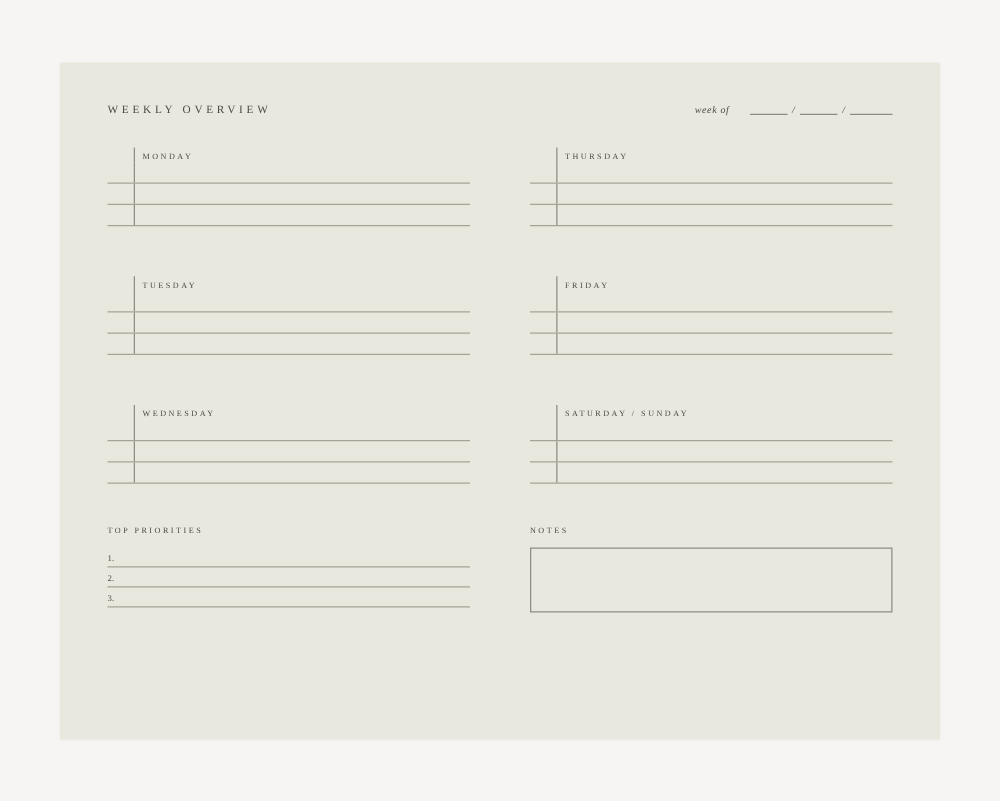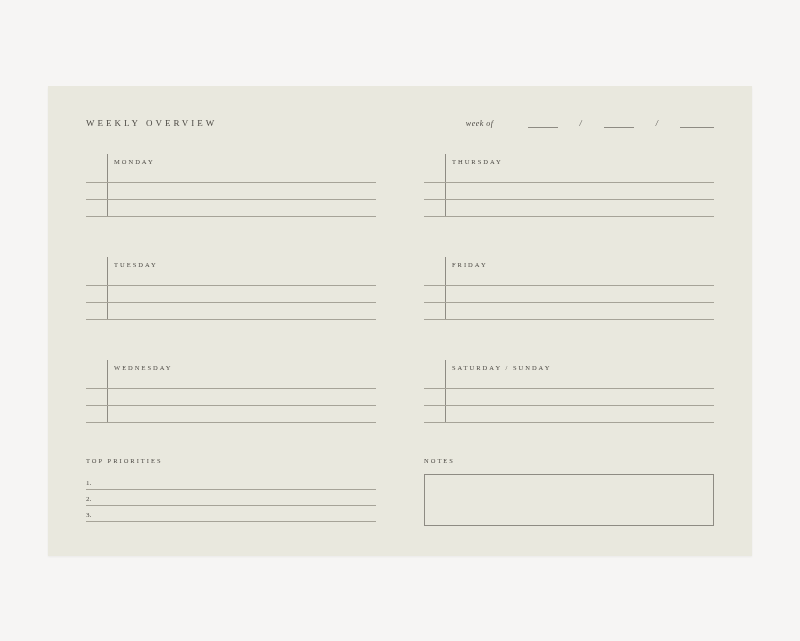--- a/index.html
+++ b/index.html
@@ -7,42 +7,42 @@
   body {
     background: #f6f5f4;
     display: flex;
     align-items: center;
     justify-content: center;
     font-family: Georgia, "Times New Roman", serif;
     color: #4d4a45;
   }
   .page {
     width: 704px;
-    height: 470px;
+    height: 541px;
     background: #e9e8de;
     padding: 32px 38px 32px 38px;
     box-shadow: 0 1px 2px rgba(0,0,0,0.05);
   }
   .header {
     display: flex;
     justify-content: space-between;
     align-items: baseline;
     margin-bottom: 26px;
   }
   .title {
     font-size: 9px;
     letter-spacing: 3px;
     font-weight: 400;
   }
   .weekof {
     font-size: 8px;
     font-style: italic;
     display: flex;
     align-items: center;
-    gap: 20px;
+    gap: 2px;
   }
   .weekof .label { margin-right: 14px; letter-spacing: 0.5px; }
   .weekof .slot {
     display: inline-block;
     width: 30px;
     border-bottom: 0.5px solid #8e8b83;
     height: 9px;
   }
   .weekof .slot.last { width: 34px; }
   .weekof .slash { padding: 0 2px; }

